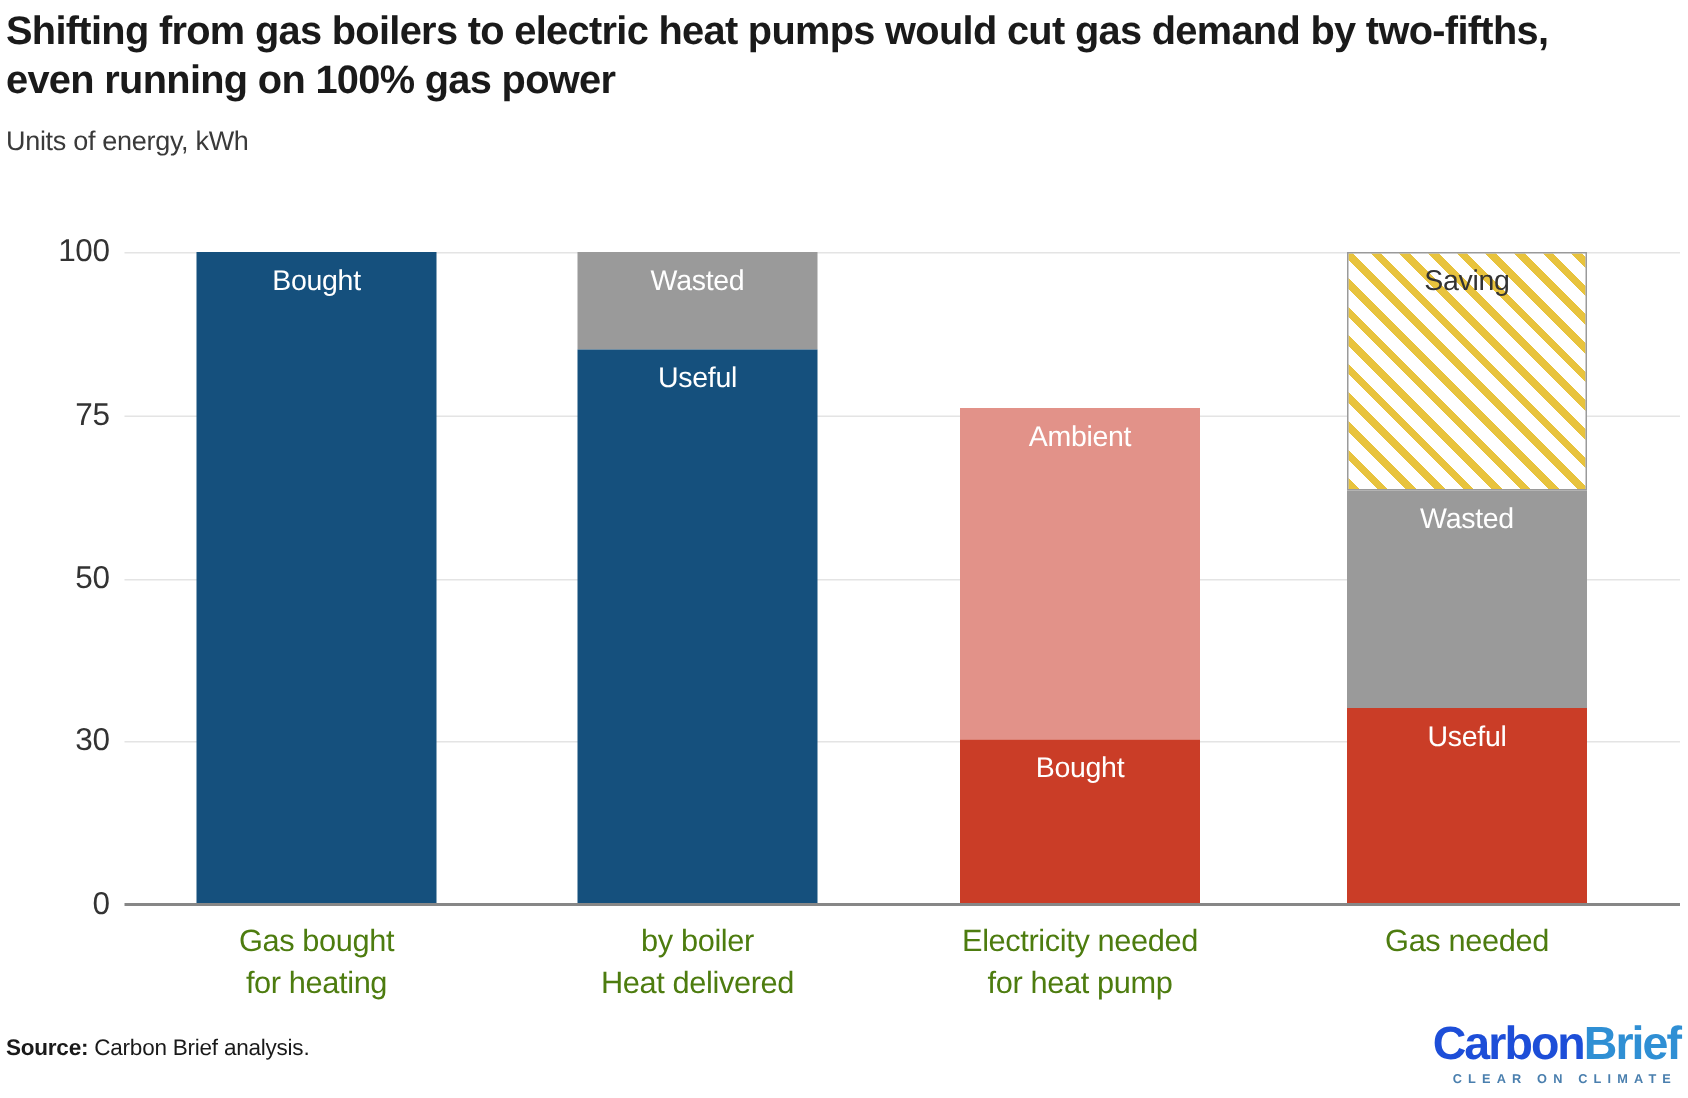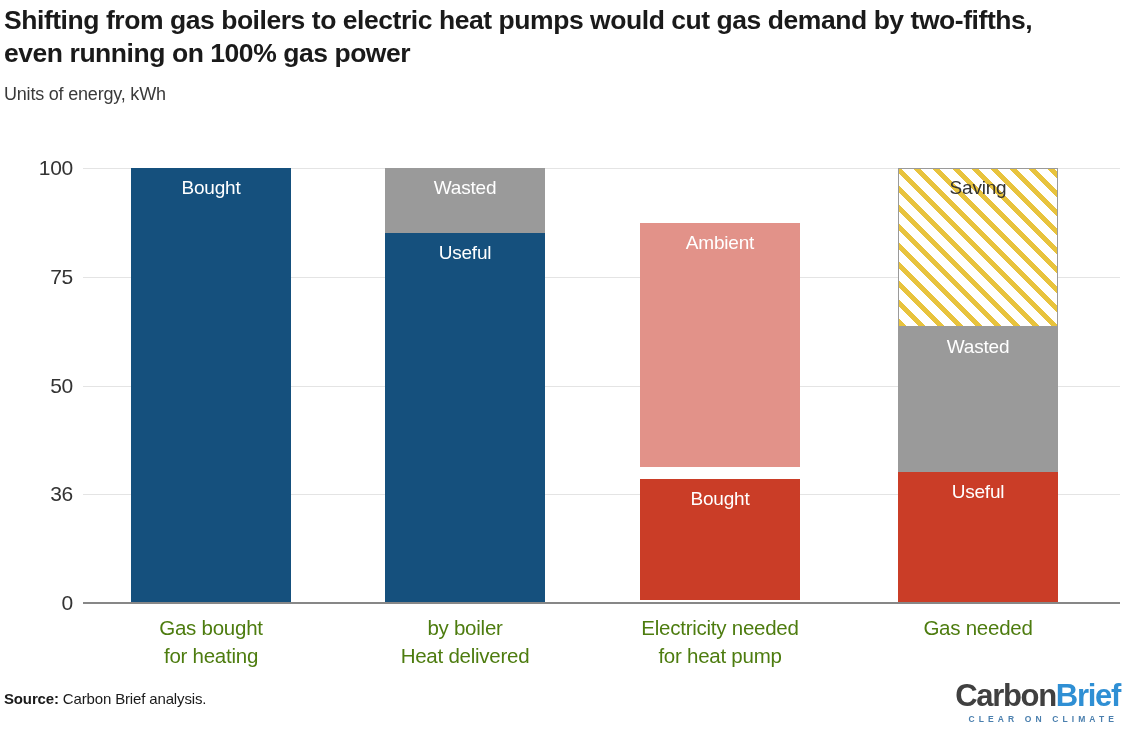--- a/index.html
+++ b/index.html
@@ -75,21 +75,21 @@
 
   
   .source {
     position: absolute; left: 4px; top: 690px;
     font-size: 15px; color: #1a1a1a; letter-spacing: -0.15px;
   }
   .source b { font-weight: bold; }
 
   .logo { position: absolute; right: 5px; top: 680px; text-align: right; }
   .logo-word { font-size: 31px; font-weight: bold; letter-spacing: -1.3px; line-height: 1; }
-  .logo-carbon { color: #404040; }
+  .logo-carbon { color: #1d4ed8; }
   .logo-brief { color: #2f8fd4; }
   .logo-tag {
     font-size: 8.5px; color: #4a7fae; letter-spacing: 4.1px;
     margin-top: 3px; font-weight: bold; padding-right: 2px;
   }
 </style>
 </head>
 <body>
 
 <div class="page">
@@ -100,40 +100,40 @@
   <div class="plot">
     <div id="gridlines">
         <div class="gridline" style="top: 435px; background: transparent;"></div>
         <div class="gridline" style="top: 326.25px;"></div>
         <div class="gridline" style="top: 217.5px;"></div>
         <div class="gridline" style="top: 108.75px;"></div>
         <div class="gridline" style="top: 0px;"></div>
       </div>
     <div id="yticks">
         <div class="ytick" style="top: 435px;">0</div>
-        <div class="ytick" style="top: 326.25px;">36</div>
+        <div class="ytick" style="top: 326.25px;">30</div>
         <div class="ytick" style="top: 217.5px;">50</div>
         <div class="ytick" style="top: 108.75px;">75</div>
         <div class="ytick" style="top: 0px;">100</div>
       </div>
     <div id="bars">
         <div class="bar" style="left: 48px; width: 160px; height: 435px;">
           <div class="seg" style="height: 435px; background: rgb(21, 80, 125);">
             <span class="seg-label">Bought</span>
           </div>
         </div>
         <div class="bar" style="left: 302px; width: 160px; height: 435px;">
           <div class="seg" style="height: 65.25px; background: rgb(154, 154, 154);">
             <span class="seg-label">Wasted</span>
           </div>
           <div class="seg" style="height: 369.75px; background: rgb(21, 80, 125);">
             <span class="seg-label">Useful</span>
           </div>
         </div>
-        <div class="bar" style="left: 557px; width: 160px; height: 380px; gap: 12px;">
+        <div class="bar" style="left: 557px; width: 160px; height: 331px;">
           <div class="seg" style="height: 243.6px; background: rgb(226, 146, 137);">
             <span class="seg-label">Ambient</span>
           </div>
           <div class="seg" style="height: 121.8px; background: rgb(202, 61, 39);">
             <span class="seg-label">Bought</span>
           </div>
         </div>
         <div class="bar" style="left: 815px; width: 160px; height: 435px;">
           <div class="seg hatch" style="height: 158.775px;">
             <span class="seg-label">Saving</span>

